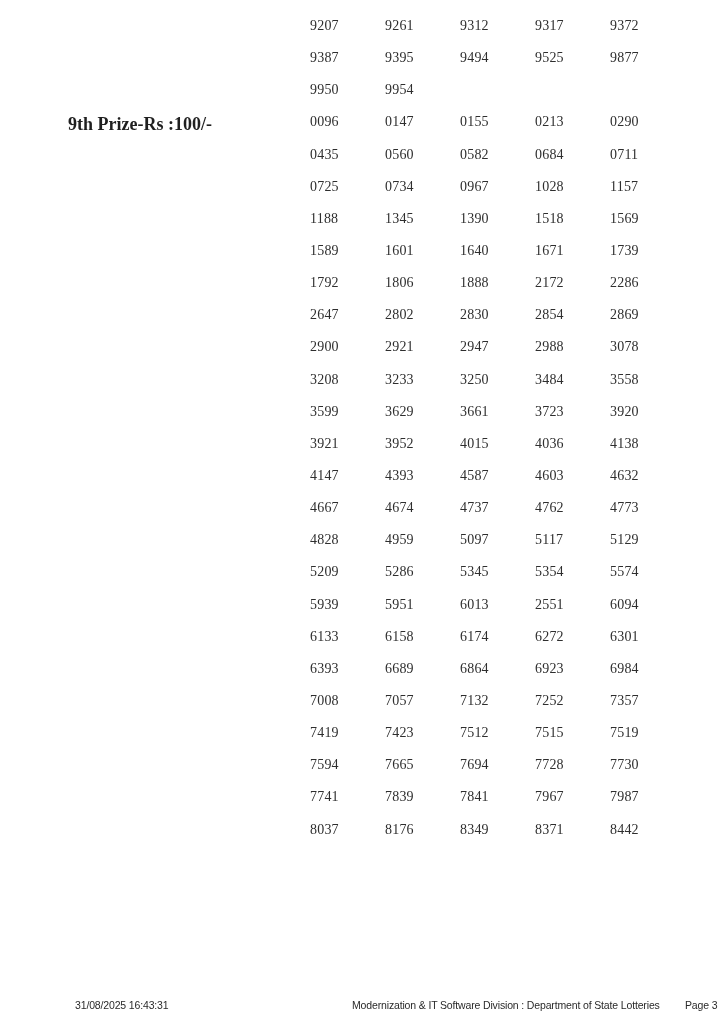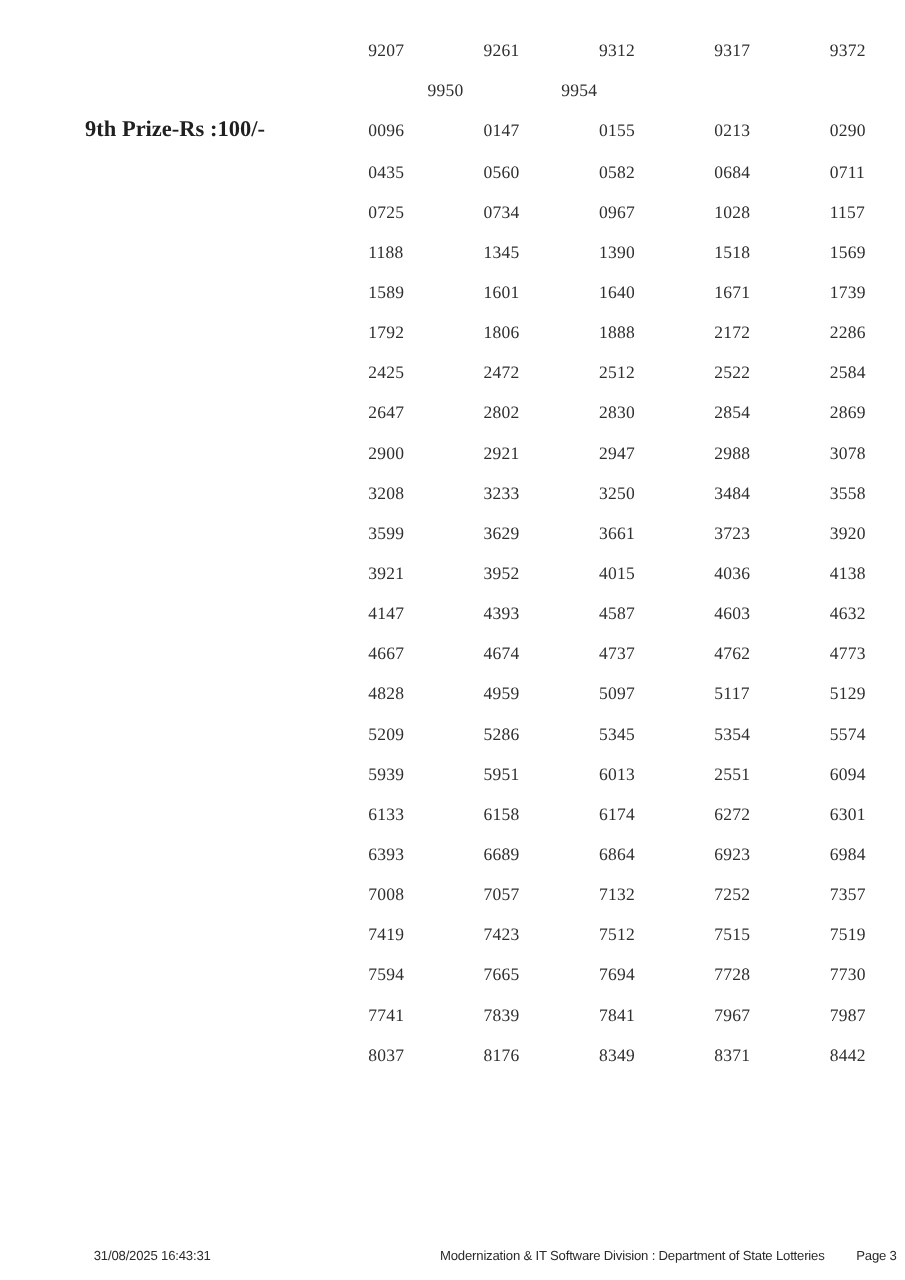--- a/index.html
+++ b/index.html
@@ -20,22 +20,21 @@
     position: absolute;
     top: 18px;
     left: 0;
     width: 724px;
     padding-left: 68px;
     box-sizing: border-box;
   }
   .row {
     display: flex;
     height: 32.15px;
-    align-items: flex-end;
-    gap: 32px;
+    align-items: flex-start;
   }
   .label-cell {
     width: 242px;
     font-family: "Liberation Serif", serif;
     font-size: 18px;
     font-weight: bold;
     color: #1f1f1f;
     white-space: nowrap;
   }
   .num-cell {
@@ -89,20 +88,28 @@
   <div class="row">
         <div class="label-cell"></div>
         <div class="num-cell">9207</div>
         <div class="num-cell">9261</div>
         <div class="num-cell">9312</div>
         <div class="num-cell">9317</div>
         <div class="num-cell">9372</div>
       </div>
       <div class="row">
         <div class="label-cell"></div>
+        <div class="num-cell">9387</div>
+        <div class="num-cell">9395</div>
+        <div class="num-cell">9494</div>
+        <div class="num-cell">9525</div>
+        <div class="num-cell">9877</div>
+      </div>
+      <div class="row">
+        <div class="label-cell"></div>
         <div class="num-cell">9950</div>
         <div class="num-cell">9954</div>
       </div>
       <div class="row">
         <div class="label-cell">9th Prize-Rs :100/-</div>
         <div class="num-cell">0096</div>
         <div class="num-cell">0147</div>
         <div class="num-cell">0155</div>
         <div class="num-cell">0213</div>
         <div class="num-cell">0290</div>
@@ -142,28 +149,20 @@
       <div class="row">
         <div class="label-cell"></div>
         <div class="num-cell">1792</div>
         <div class="num-cell">1806</div>
         <div class="num-cell">1888</div>
         <div class="num-cell">2172</div>
         <div class="num-cell">2286</div>
       </div>
       <div class="row">
         <div class="label-cell"></div>
-        <div class="num-cell">2425</div>
-        <div class="num-cell">2472</div>
-        <div class="num-cell">2512</div>
-        <div class="num-cell">2522</div>
-        <div class="num-cell">2584</div>
-      </div>
-      <div class="row">
-        <div class="label-cell"></div>
         <div class="num-cell">2647</div>
         <div class="num-cell">2802</div>
         <div class="num-cell">2830</div>
         <div class="num-cell">2854</div>
         <div class="num-cell">2869</div>
       </div>
       <div class="row">
         <div class="label-cell"></div>
         <div class="num-cell">2900</div>
         <div class="num-cell">2921</div>

